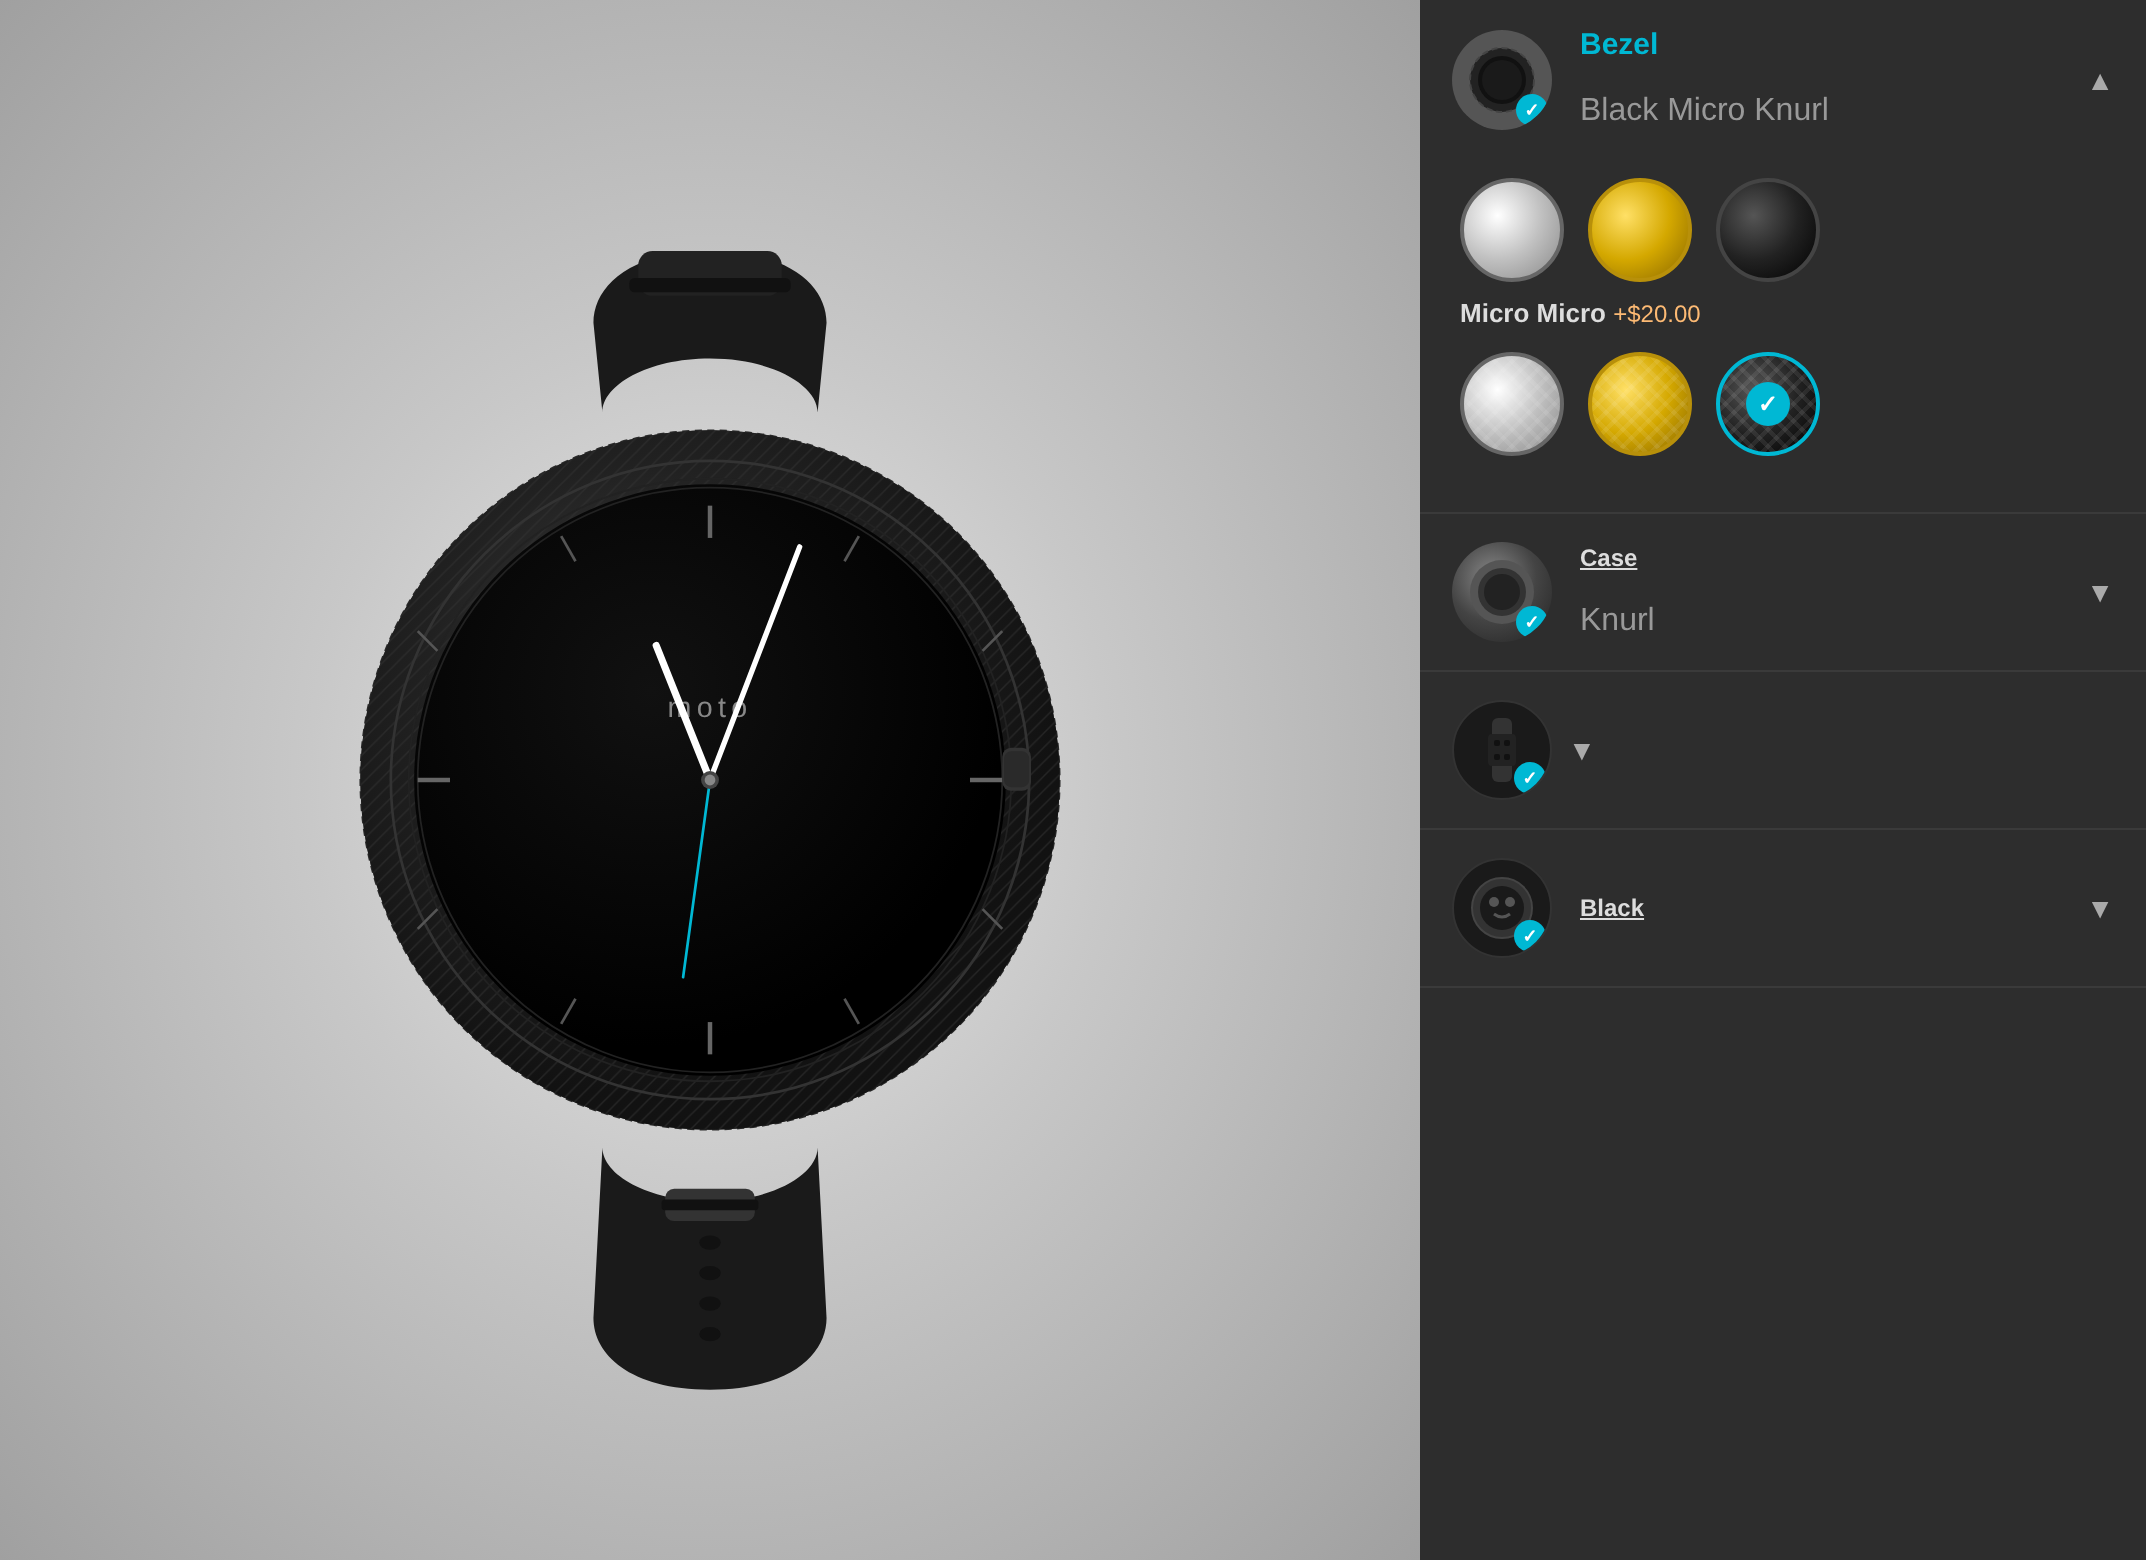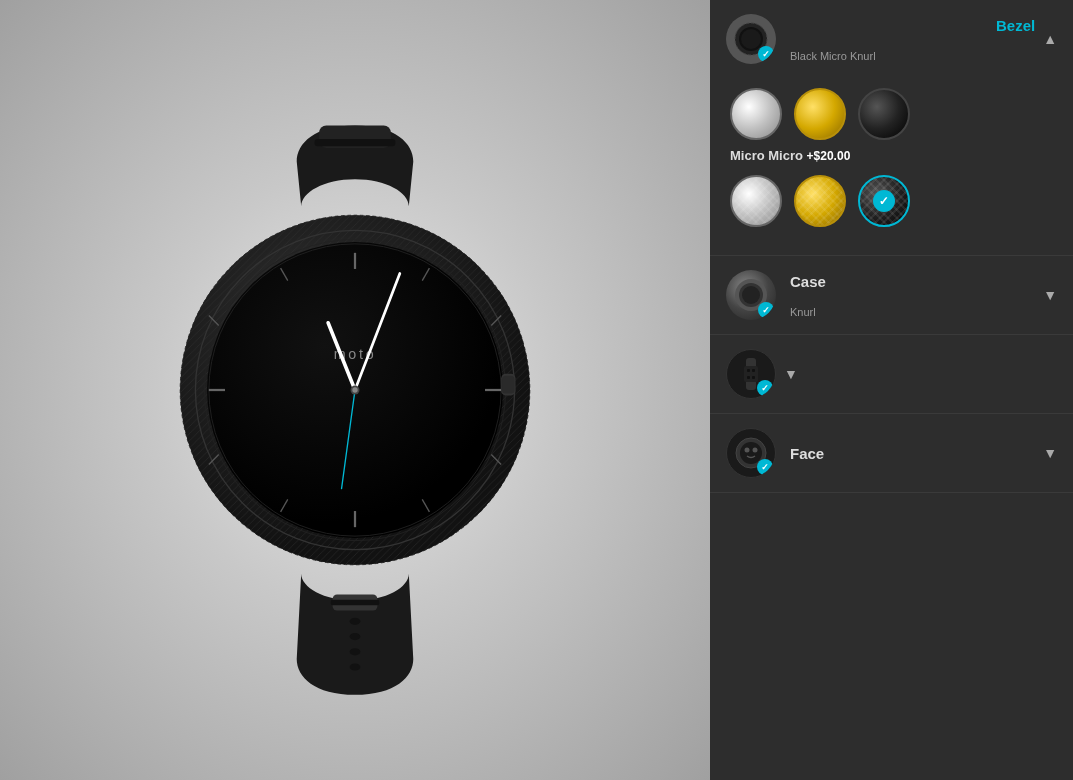--- a/index.html
+++ b/index.html
@@ -78,33 +78,33 @@
 
     .section-info {
       flex: 1;
       margin-left: 14px;
     }
 
     .section-title {
       color: #00b8d4;
       font-size: 15px;
       font-weight: 600;
-      text-align: right;
     }
 
     .section-subtitle {
       color: #999;
-      font-size: 11px;
+      font-size: 16px;
       margin-top: 16px;
     }
 
     .section-title-dark {
       color: #ddd;
-      font-size: 15px;
+      font-size: 12px;
       font-weight: 600;
+      text-decoration: underline;
     }
 
     .chevron {
       color: #aaa;
       font-size: 14px;
       margin-left: 8px;
     }
 
     
     .section-content {
@@ -114,22 +114,22 @@
 
     .option-group-label {
       color: #ddd;
       font-size: 13px;
       font-weight: 600;
       margin-bottom: 12px;
       margin-top: 8px;
     }
 
     .option-group-label .price-tag {
-      color: #ffffff;
-      font-weight: bold;
+      color: #fdba74;
+      font-weight: normal;
       font-size: 12px;
     }
 
     .color-options {
       display: flex;
       gap: 12px;
       margin-bottom: 8px;
     }
 
     .color-swatch {
@@ -432,19 +432,19 @@
           <circle cx="18" cy="18" r="15" fill="#333" stroke="#444" stroke-width="1"></circle>
           <circle cx="18" cy="18" r="11" fill="#1a1a1a"></circle>
 
           <circle cx="14" cy="15" r="2.5" fill="#555"></circle>
           <circle cx="22" cy="15" r="2.5" fill="#555"></circle>
           <path d="M14 21 Q18 24 22 21" fill="none" stroke="#555" stroke-width="1.5"></path>
         </svg>
         <div class="thumb-check">✓</div>
       </div>
       <div class="section-info">
-        <div class="section-title-dark">Face</div>
+        <div class="section-title-dark">Black</div>
       </div>
       <div class="chevron">▼</div>
     </div>
   </div>
 
 </div>
 
 </body></html>

